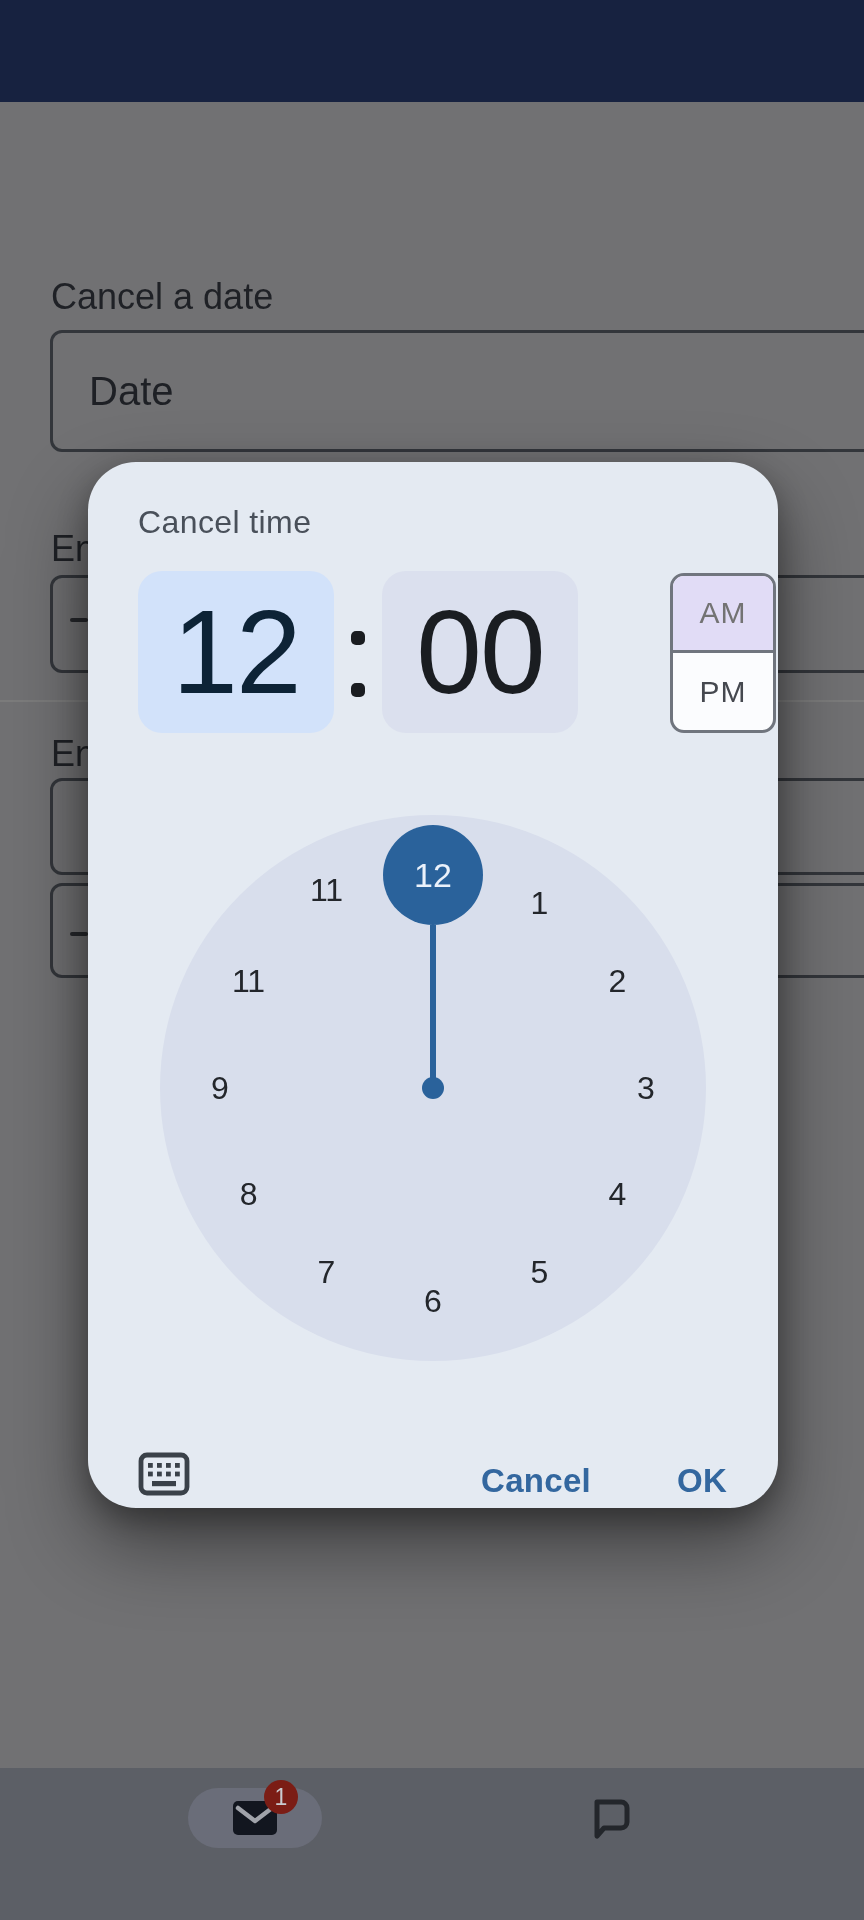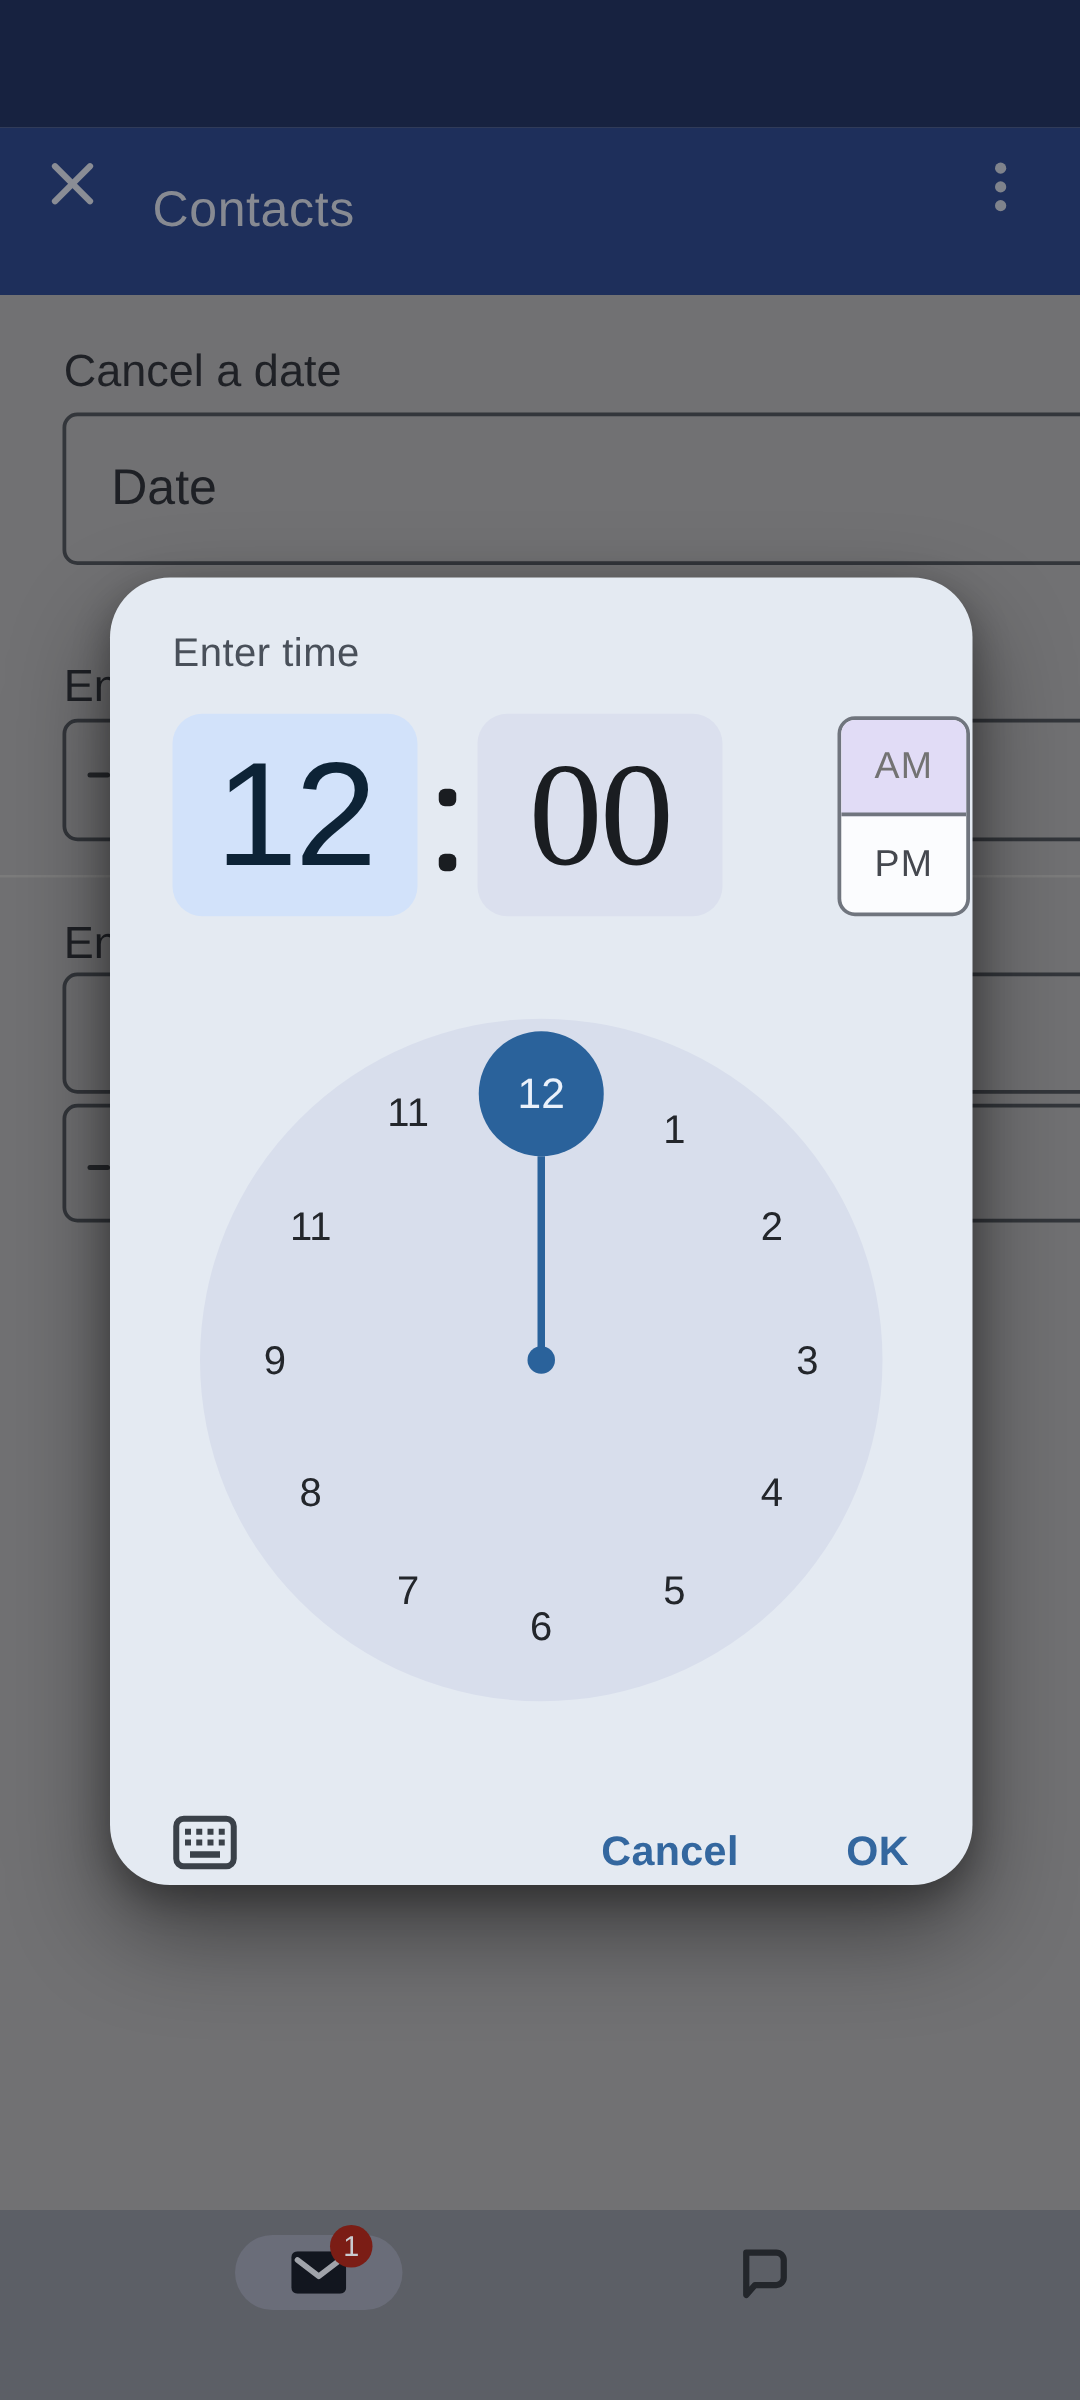--- a/index.html
+++ b/index.html
@@ -25,21 +25,21 @@
   
   .dialog{position:absolute;left:88px;top:462px;width:690px;height:1046px;background:#E4EAF2;border-radius:48px;
           box-shadow:0 36px 80px rgba(0,0,0,.45), 0 10px 30px rgba(0,0,0,.3);}
   .dlg-title{position:absolute;left:50px;top:42px;font-size:32px;font-weight:500;color:#49505A;letter-spacing:.4px;}
 
   .time-row{position:absolute;left:50px;top:109px;height:162px;}
   .time-box{position:absolute;top:0;width:196px;height:162px;border-radius:24px;display:flex;align-items:center;justify-content:center;cursor:pointer;}
   .hour-box{left:0;background:#D2E2FA;}
   .hour-box span{font-size:118px;color:#0D2336;letter-spacing:-2px;}
   .minute-box{left:244px;background:#DBE0EE;}
-  .minute-box span{font-size:118px;color:#1A1D21;letter-spacing:-2px;font-family:Liberation Serif, serif;}
+  .minute-box span{font-size:118px;color:#1A1D21;letter-spacing:-2px;}
   .colon{position:absolute;left:196px;top:0;width:48px;height:162px;}
   .colon i{position:absolute;left:50%;margin-left:-7px;width:14px;height:14px;border-radius:5px;background:#1A1D21;}
   .colon i:nth-child(1){top:60px}.colon i:nth-child(2){top:112px}
 
   .ampm{position:absolute;left:532px;top:2px;width:106px;height:160px;border:3px solid #70757E;border-radius:14px;overflow:hidden;background:#FBFCFE;}
   .ampm .seg{width:100%;height:77px;display:flex;align-items:center;justify-content:center;font-size:30px;font-weight:500;letter-spacing:1px;cursor:pointer;color:#45484F;}
   .ampm .seg.am{border-bottom:3px solid #70757E;}
   .ampm .seg.selected{background:#E1DCF6;color:#737373;}
 
   .clock-face{position:absolute;left:72px;top:353px;width:546px;height:546px;border-radius:50%;background:#D8DEEC;}
@@ -63,55 +63,39 @@
          display:flex;align-items:center;justify-content:center;font-size:23px;font-weight:500;color:#C9CBD0;}
   .nav-chat{position:absolute;left:587px;top:29px;width:44px;height:44px;cursor:pointer;}
 </style>
 </head>
 <body>
 
 <div class="screen">
 
   <div class="status-bar"></div>
 
-  <div class="app-bar">
-    <div class="close-btn">
-      <span>
-        <svg width="48" height="48" viewBox="0 0 48 48">
-          <line x1="10" y1="10" x2="38" y2="38" stroke="#8A8D95" stroke-width="5" stroke-linecap="round"></line>
-          <line x1="38" y1="10" x2="10" y2="38" stroke="#8A8D95" stroke-width="5" stroke-linecap="round"></line>
-        </svg>
-      </span>
-    </div>
-    <div class="app-title">Contacts</div>
-    <div class="kebab">
-      <i></i>
-        <i></i>
-        <i></i>
-    </div>
-  </div>
 
   <div class="bg-label" style="top:276px;">Cancel a date</div>
   <div class="bg-field" style="top:330px;height:122px;">
     <span class="bg-placeholder">Date</span>
   </div>
 
   <div class="bg-label" style="top:528px;">En</div>
   <div class="bg-field" style="top:575px;height:98px;"></div>
   <span class="frag-dash" style="left:70px;top:618px;"></span>
 
   <div class="divider" style="top:700px;"></div>
 
   <div class="bg-label" style="top:733px;">En</div>
   <div class="bg-field" style="top:778px;height:97px;"></div>
   <div class="bg-field" style="top:883px;height:95px;"></div>
   <span class="frag-dash" style="left:70px;top:932px;"></span>
 
   <div class="dialog">
-    <div class="dlg-title">Enter time</div>
+    <div class="dlg-title">Cancel time</div>
 
     <div class="time-row">
       <div class="time-box hour-box">
         <span>12</span>
       </div>
       <div class="colon">
           <i></i>
           <i></i>
         </div>
       <div class="time-box minute-box">

